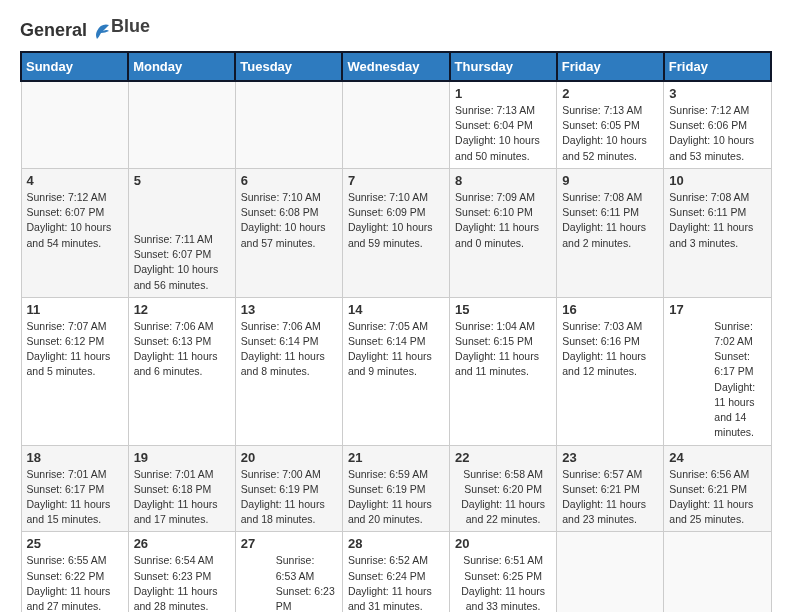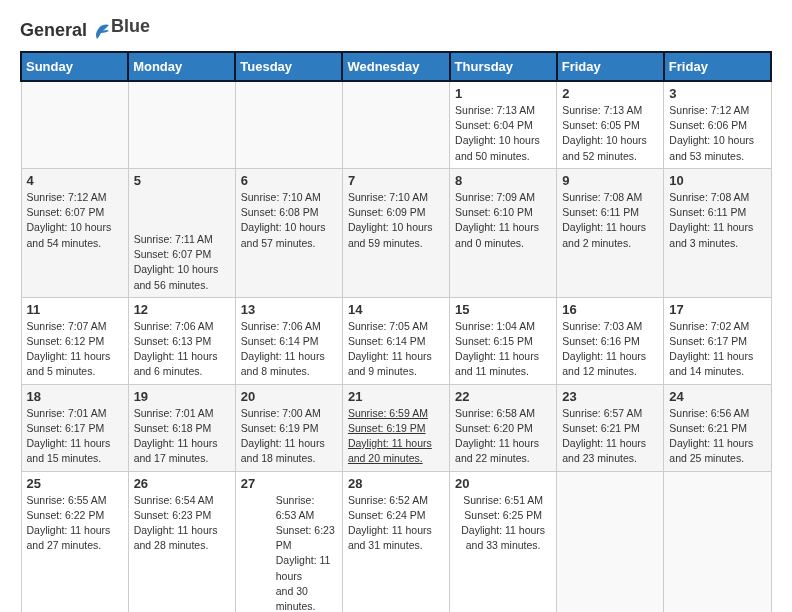--- a/index.html
+++ b/index.html
@@ -229,21 +229,21 @@
         </td>
         <td>
           <span class="day-number">16</span>
           <div class="day-info" style="white-space: pre-line;">Sunrise: 7:03 AM
 Sunset: 6:16 PM
 Daylight: 11 hours
 and 12 minutes.</div>
         </td>
         <td>
           <span class="day-number">17</span>
-          <div class="day-info" style="white-space: pre-line;">Sunrise: 7:02 AM
+          <div class="day-info" style="white-space: pre-line; margin-left: 45px;">Sunrise: 7:02 AM
 Sunset: 6:17 PM
 Daylight: 11 hours
 and 14 minutes.</div>
         </td>
       </tr>
       <tr>
         <td>
           <span class="day-number">18</span>
           <div class="day-info" style="white-space: pre-line;">Sunrise: 7:01 AM
 Sunset: 6:17 PM
@@ -259,28 +259,28 @@
         </td>
         <td>
           <span class="day-number">20</span>
           <div class="day-info" style="white-space: pre-line;">Sunrise: 7:00 AM
 Sunset: 6:19 PM
 Daylight: 11 hours
 and 18 minutes.</div>
         </td>
         <td>
           <span class="day-number">21</span>
-          <div class="day-info" style="white-space: pre-line; text-decoration: underline;">Sunrise: 6:59 AM
+          <div class="day-info" style="white-space: pre-line;">Sunrise: 6:59 AM
 Sunset: 6:19 PM
 Daylight: 11 hours
 and 20 minutes.</div>
         </td>
         <td>
           <span class="day-number">22</span>
-          <div class="day-info" style="white-space: pre-line;">Sunrise: 6:58 AM
+          <div class="day-info" style="white-space: pre-line; text-align: center;">Sunrise: 6:58 AM
 Sunset: 6:20 PM
 Daylight: 11 hours
 and 22 minutes.</div>
         </td>
         <td>
           <span class="day-number">23</span>
           <div class="day-info" style="white-space: pre-line;">Sunrise: 6:57 AM
 Sunset: 6:21 PM
 Daylight: 11 hours
 and 23 minutes.</div>

